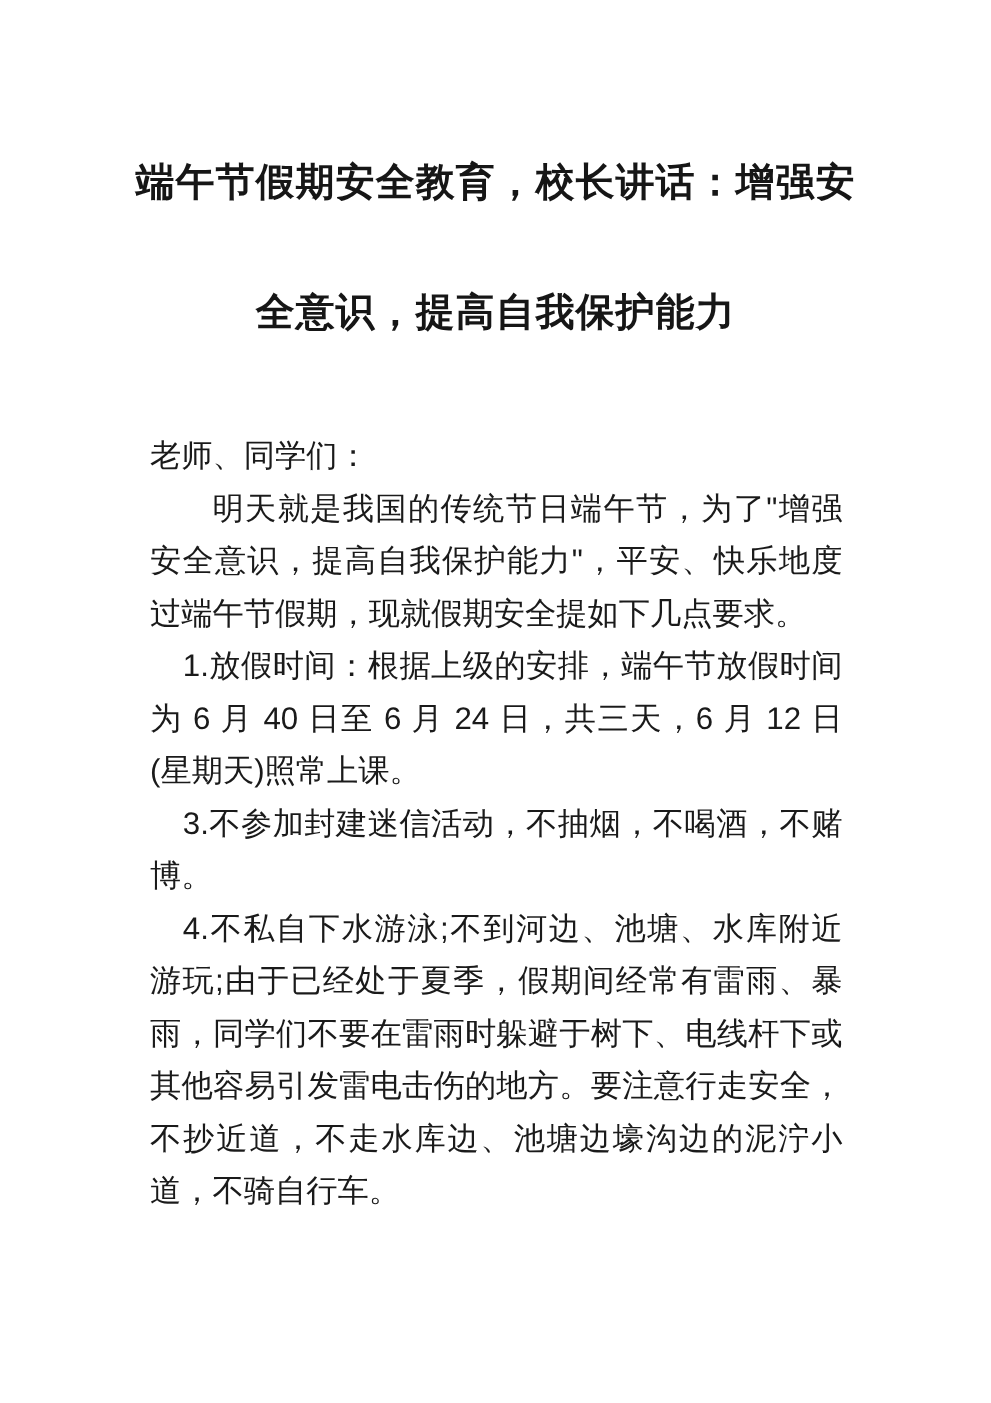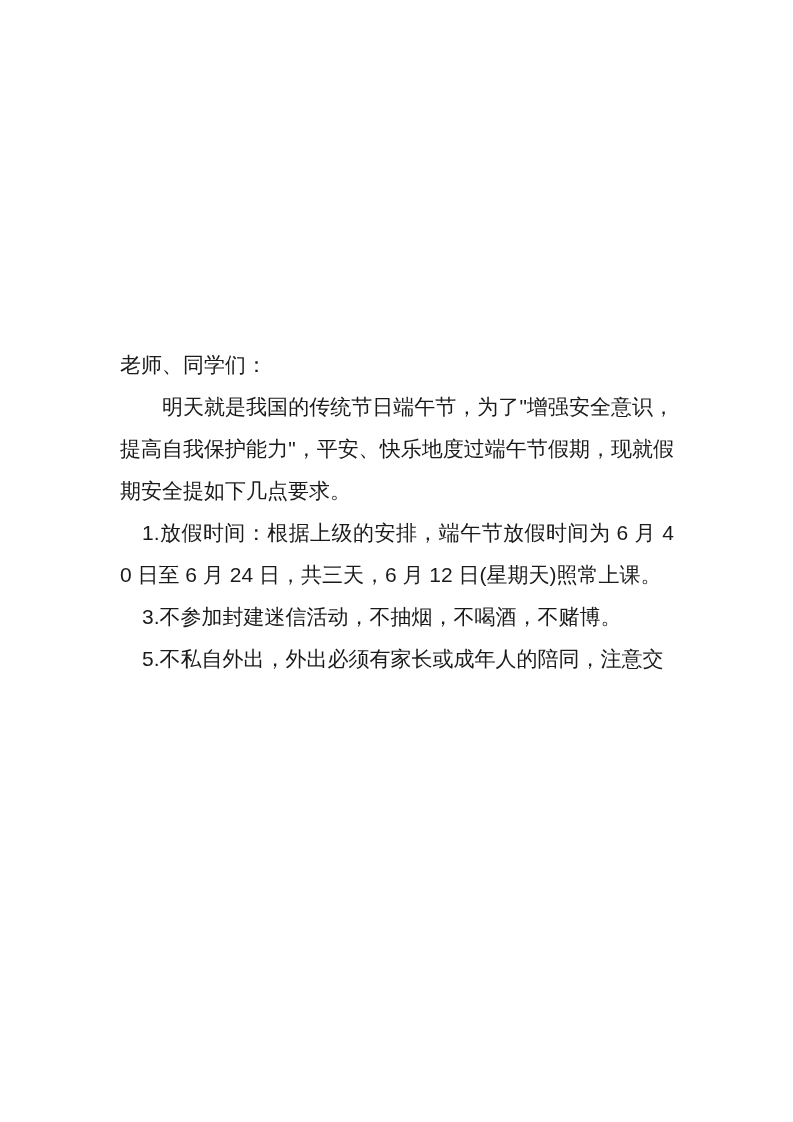--- a/index.html
+++ b/index.html
@@ -30,21 +30,21 @@
     line-height: 47px;
   }
   .title-line-2 {
     margin-top: 57px;
   }
   .doc-body {
     position: absolute;
     top: 344px;
     left: 120px;
     width: 554px;
-    font-size: 21px;
+    font-size: 25px;
     line-height: 42px;
     color: #1a1a1a;
     text-align: justify;
     word-break: break-all;
   }
   .doc-body p {
     margin: 0;
     padding: 0;
   }
   .doc-body p.salutation {
@@ -54,20 +54,24 @@
     text-indent: 2em;
   }
   .doc-body p.item {
     text-indent: 1.05em;
   }
 </style>
 </head>
 <body>
 
 <div class="page" style="background: rgb(255, 255, 255);">
+  <div class="doc-title" style="color: rgb(22, 22, 22);">
+    <div class="title-line title-line-1">端午节假期安全教育，校长讲话：增强安</div>
+    <div class="title-line title-line-2">全意识，提高自我保护能力</div>
+  </div>
   <div class="doc-body" style="color: rgb(26, 26, 26);">
       <p class="salutation">老师、同学们：</p>
       <p class="body">明天就是我国的传统节日端午节，为了"增强安全意识，提高自我保护能力"，平安、快乐地度过端午节假期，现就假期安全提如下几点要求。</p>
       <p class="item">1.放假时间：根据上级的安排，端午节放假时间为 6 月 40 日至 6 月 24 日，共三天，6 月 12 日(星期天)照常上课。</p>
       <p class="item">3.不参加封建迷信活动，不抽烟，不喝酒，不赌博。</p>
-      <p class="item">5.不私自外出，外出必须有家长或成年人的陪同，注意交</p>
+      <p class="item">4.不私自下水游泳;不到河边、池塘、水库附近游玩;由于已经处于夏季，假期间经常有雷雨、暴雨，同学们不要在雷雨时躲避于树下、电线杆下或其他容易引发雷电击伤的地方。要注意行走安全，不抄近道，不走水库边、池塘边壕沟边的泥泞小道，不骑自行车。</p>
     </div>
 </div>
 
 </body></html>

